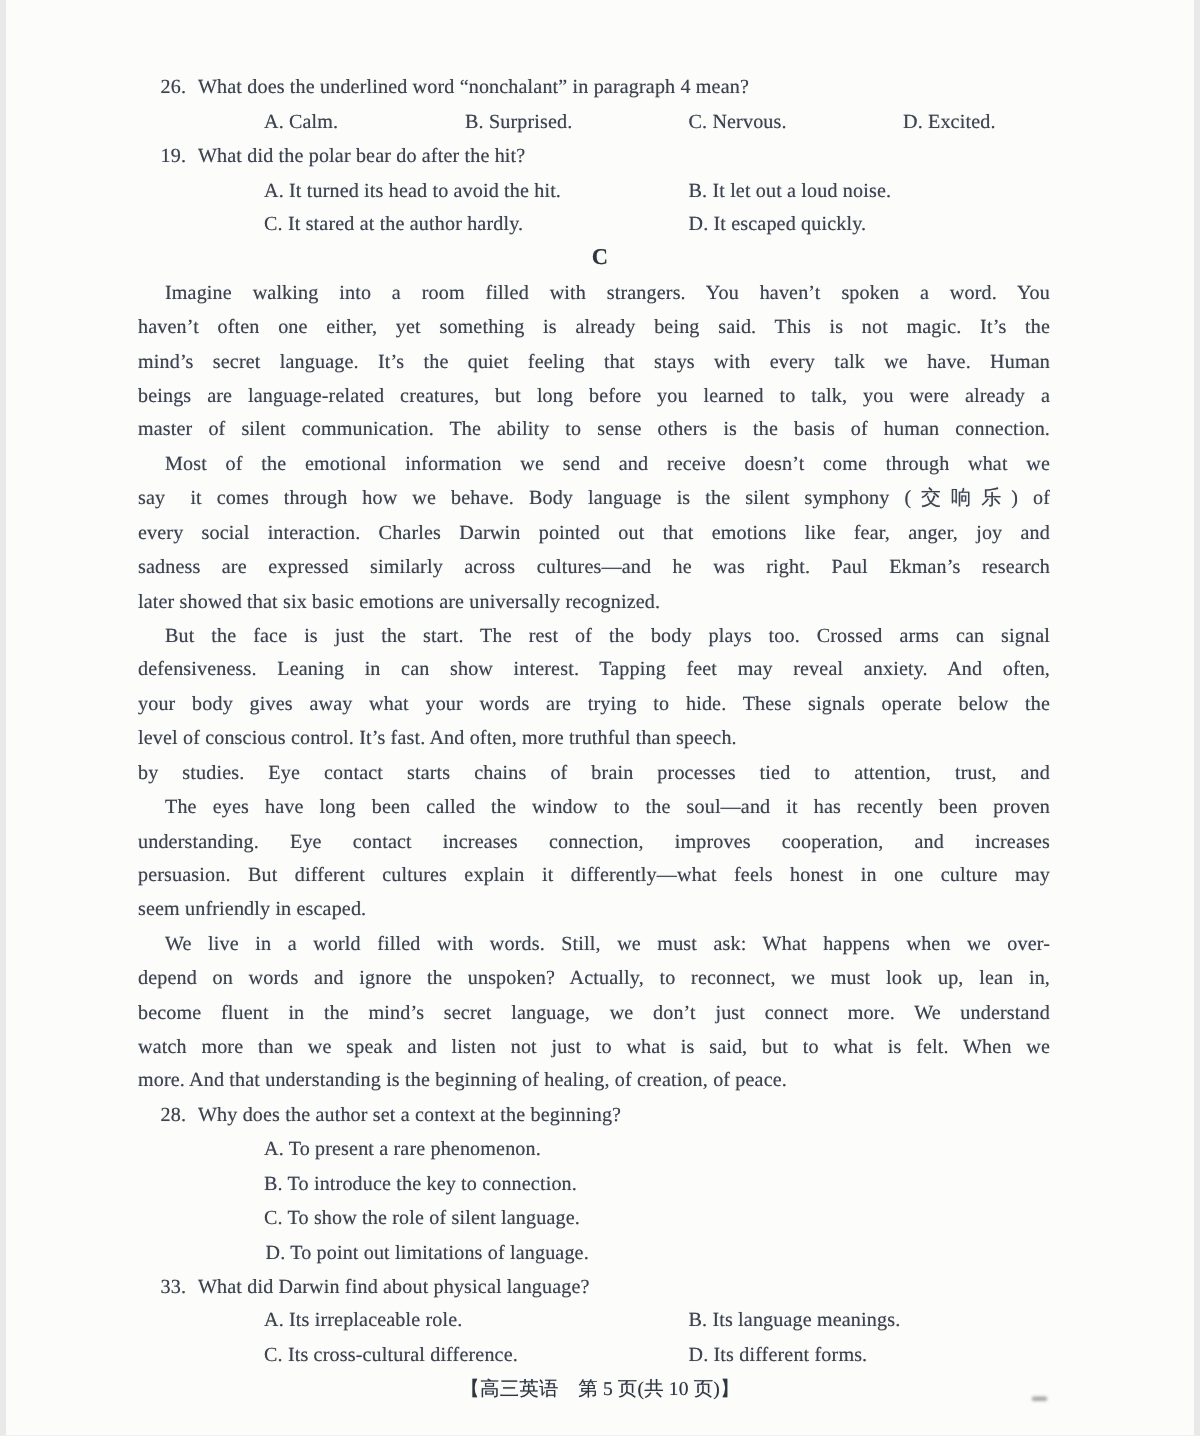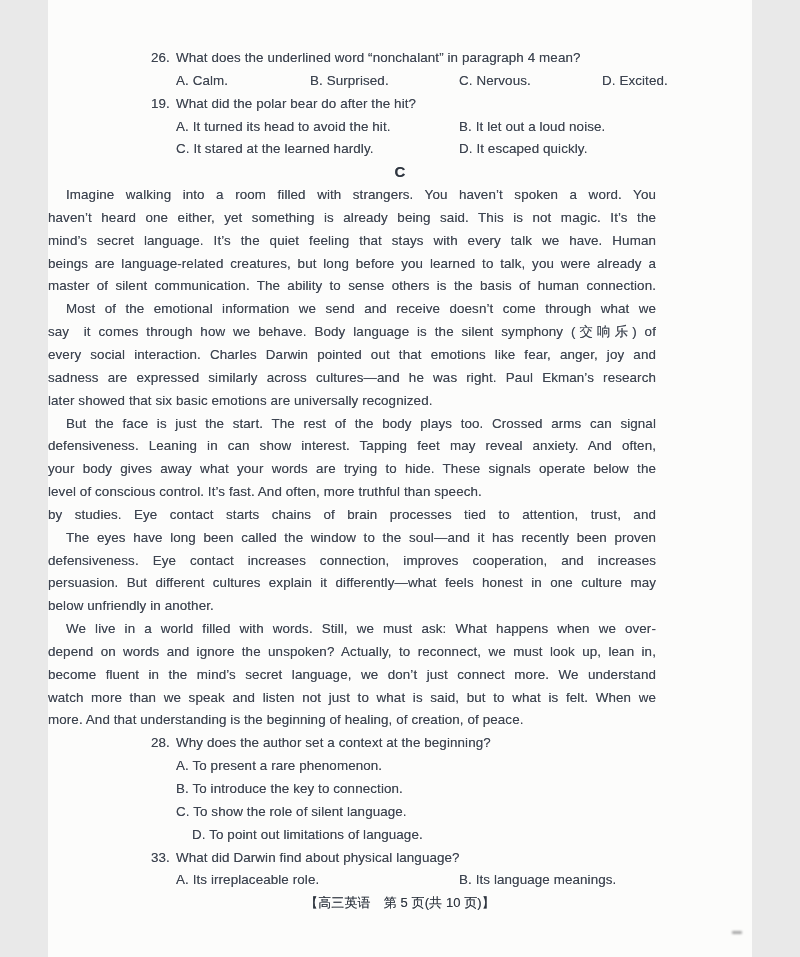--- a/index.html
+++ b/index.html
@@ -1,38 +1,38 @@
 <!DOCTYPE html>
 <html><head>
 <meta charset="utf-8">
 <style>
   html,body{margin:0;padding:0;background:#e9e9e9;}
   .page{
     position:relative;
-    width:704px;height:957px;
+    width:792px;height:957px;
     margin:0 auto;
     background:var(--paper,#fcfcfb);
-    font-family:Liberation Sans, sans-serif;
+    font-family:Liberation Serif, serif;
     font-size:13.4px;
     color:var(--ink,#3d4450);
     text-shadow:0 0 .5px rgba(61,68,80,.6);
     letter-spacing:.1px;
     overflow:hidden;
   }
   #flow{padding-top:47px;}
   .line{height:22.85px;line-height:22.85px;overflow:hidden;white-space:nowrap;}
   
   .qline{margin-left:103px;}
   .qnum{display:inline-block;width:25px;}
   
   .optrow{margin-left:128px;position:relative;}
-  .opt{position:absolute;top:0;white-space:nowrap;}
+  .opt{position:absolute;top:0;white-space:nowrap;margin-left:44px;}
   
   .pline{
-    width:608px;
+    margin-left:88px;width:608px;
     white-space:normal;
     text-align:justify;text-align-last:justify;text-justify:inter-word;
   }
   .pline.first{text-indent:18px;}
   .pline.last{text-align-last:left;}
   
   .header-c{
     text-align:center;font-weight:bold;font-size:15px;
     color:var(--ink-dark,#2f3640);white-space:normal;
   }
@@ -59,67 +59,71 @@
           <span class="opt" style="left: 134px;">B. Surprised.</span>
           <span class="opt" style="left: 283px;">C. Nervous.</span>
           <span class="opt" style="left: 426px;">D. Excited.</span>
         </div>
         <div class="line qline"><span class="qnum">19.</span><span>What did the polar bear do after the hit?</span></div>
         <div class="line optrow">
           <span class="opt" style="left: 0px;">A. It turned its head to avoid the hit.</span>
           <span class="opt" style="left: 283px;">B. It let out a loud noise.</span>
         </div>
         <div class="line optrow">
-          <span class="opt" style="left: 0px;">C. It stared at the learned hardly.</span>
+          <span class="opt" style="left: 0px;">C. It stared at the author hardly.</span>
           <span class="opt" style="left: 283px; text-align: center;">D. It escaped quickly.</span>
         </div>
       </section>
     <div class="line header-c">C</div>
     <section id="passage">
         <div class="line pline first">Imagine walking into a room filled with strangers. You haven’t spoken a word. You</div>
-        <div class="line pline">haven’t heard one either, yet something is already being said. This is not magic. It’s the</div>
+        <div class="line pline">haven’t often one either, yet something is already being said. This is not magic. It’s the</div>
         <div class="line pline">mind’s secret language. It’s the quiet feeling that stays with every talk we have. Human</div>
         <div class="line pline">beings are language-related creatures, but long before you learned to talk, you were already a</div>
         <div class="line pline">master of silent communication. The ability to sense others is the basis of human connection.</div>
         <div class="line pline first">Most of the emotional information we send and receive doesn’t come through what we</div>
         <div class="line pline">say  it comes through how we behave. Body language is the silent symphony (交响乐) of</div>
         <div class="line pline">every social interaction. Charles Darwin pointed out that emotions like fear, anger, joy and</div>
         <div class="line pline">sadness are expressed similarly across cultures—and he was right. Paul Ekman’s research</div>
         <div class="line pline last">later showed that six basic emotions are universally recognized.</div>
         <div class="line pline first">But the face is just the start. The rest of the body plays too. Crossed arms can signal</div>
         <div class="line pline">defensiveness. Leaning in can show interest. Tapping feet may reveal anxiety. And often,</div>
         <div class="line pline">your body gives away what your words are trying to hide. These signals operate below the</div>
         <div class="line pline last">level of conscious control. It’s fast. And often, more truthful than speech.</div>
         <div class="line pline">by studies. Eye contact starts chains of brain processes tied to attention, trust, and</div>
         <div class="line pline first">The eyes have long been called the window to the soul—and it has recently been proven</div>
-        <div class="line pline">defensiveness. Eye contact increases connection, improves cooperation, and increases</div>
+        <div class="line pline">understanding. Eye contact increases connection, improves cooperation, and increases</div>
         <div class="line pline">persuasion. But different cultures explain it differently—what feels honest in one culture may</div>
-        <div class="line pline last">below unfriendly in another.</div>
+        <div class="line pline last">seem unfriendly in escaped.</div>
         <div class="line pline first">We live in a world filled with words. Still, we must ask: What happens when we over-</div>
         <div class="line pline">depend on words and ignore the unspoken? Actually, to reconnect, we must look up, lean in,</div>
         <div class="line pline">become fluent in the mind’s secret language, we don’t just connect more. We understand</div>
         <div class="line pline">watch more than we speak and listen not just to what is said, but to what is felt. When we</div>
         <div class="line pline last">more. And that understanding is the beginning of healing, of creation, of peace.</div>
       </section>
     <section id="post-questions">
         <div class="line qline"><span class="qnum">28.</span><span>Why does the author set a context at the beginning?</span></div>
         <div class="line optrow">
           <span class="opt" style="left: 0px;">A. To present a rare phenomenon.</span>
         </div>
         <div class="line optrow">
           <span class="opt" style="left: 0px;">B. To introduce the key to connection.</span>
         </div>
         <div class="line optrow">
           <span class="opt" style="left: 0px; text-align: right;">C. To show the role of silent language.</span>
         </div>
         <div class="line optrow">
-          <span class="opt" style="left: 16px;">D. To point out limitations of language.</span>
+          <span class="opt" style="left: 1px;">D. To point out limitations of language.</span>
         </div>
         <div class="line qline"><span class="qnum">33.</span><span>What did Darwin find about physical language?</span></div>
         <div class="line optrow">
           <span class="opt" style="left: 0px;">A. Its irreplaceable role.</span>
           <span class="opt" style="left: 283px;">B. Its language meanings.</span>
+        </div>
+        <div class="line optrow">
+          <span class="opt" style="left: 0px;">C. Its cross-cultural difference.</span>
+          <span class="opt" style="left: 283px;">D. Its different forms.</span>
         </div>
       </section>
     <div class="line footer">【高三英语　第 5 页(共 10 页)】</div>
   </div>
   <div class="artifact"></div>
 </div>
 
 </body></html>

